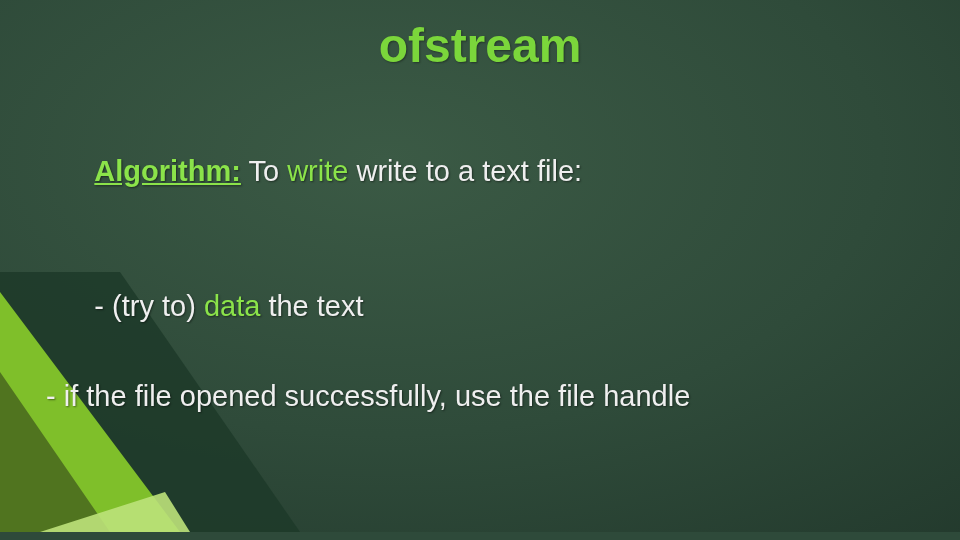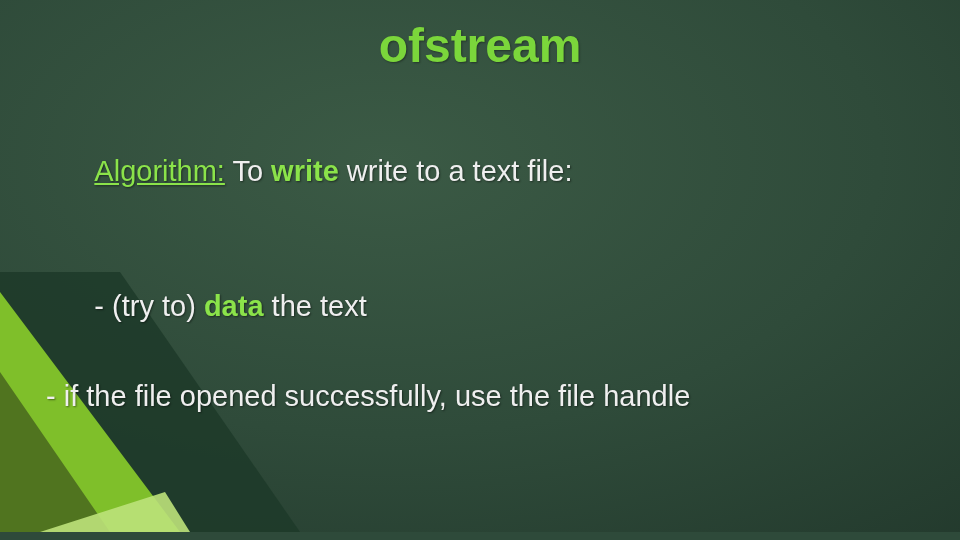--- a/index.html
+++ b/index.html
@@ -55,26 +55,26 @@
     text-shadow: 1px 1px 2px rgba(0,0,0,0.45);
     z-index: 2;
   }
 
   .line {
     white-space: pre-wrap;
   }
 
   .accent {
     color: #8be34a;
-    font-weight: 400;
+    font-weight: 700;
     text-decoration: underline;
   }
   .kw {
     color: #8be34a;
-    font-weight: 700;
+    font-weight: 400;
   }
 </style>
 </head>
 <body>
 
 <div class="slide">
 
   <svg class="decor" viewBox="0 0 360 360">
 
     <polygon points="0,360 300,360 120,100 0,100" fill="#1d3a29" fill-opacity="0.85"></polygon>

